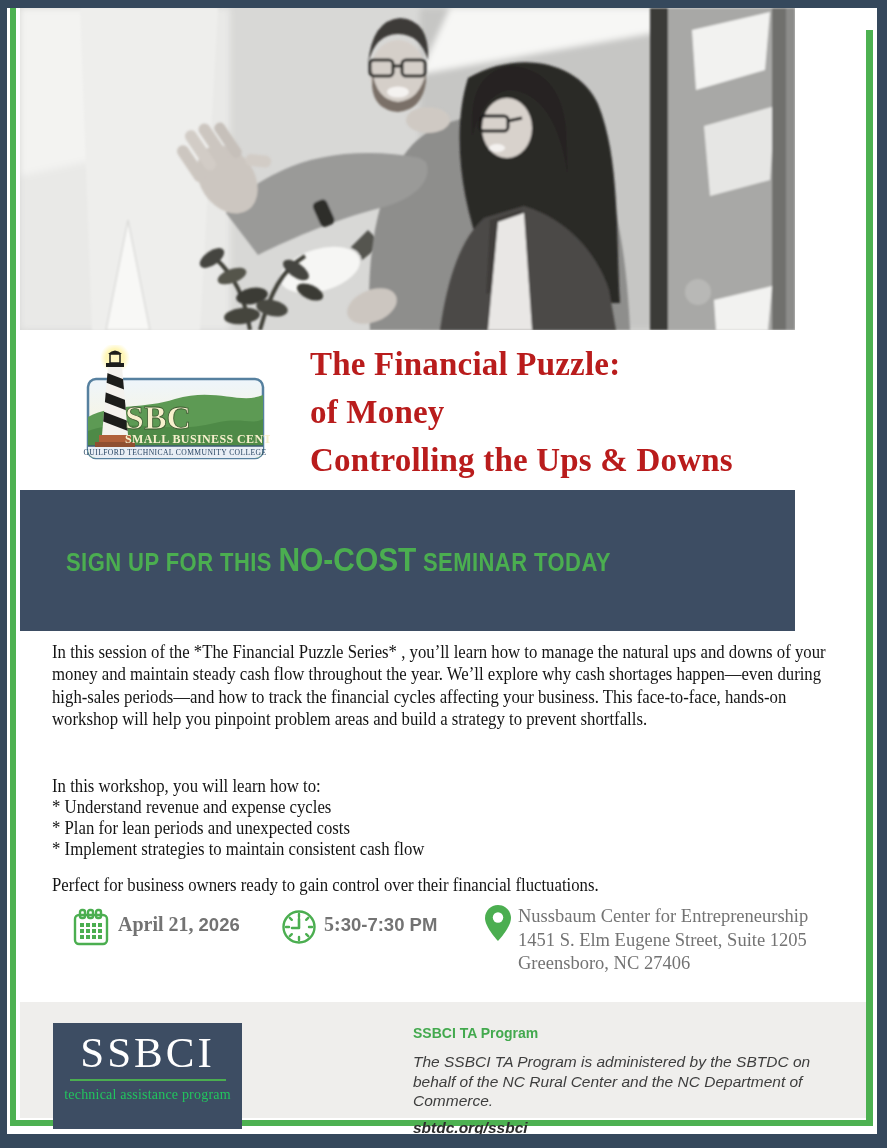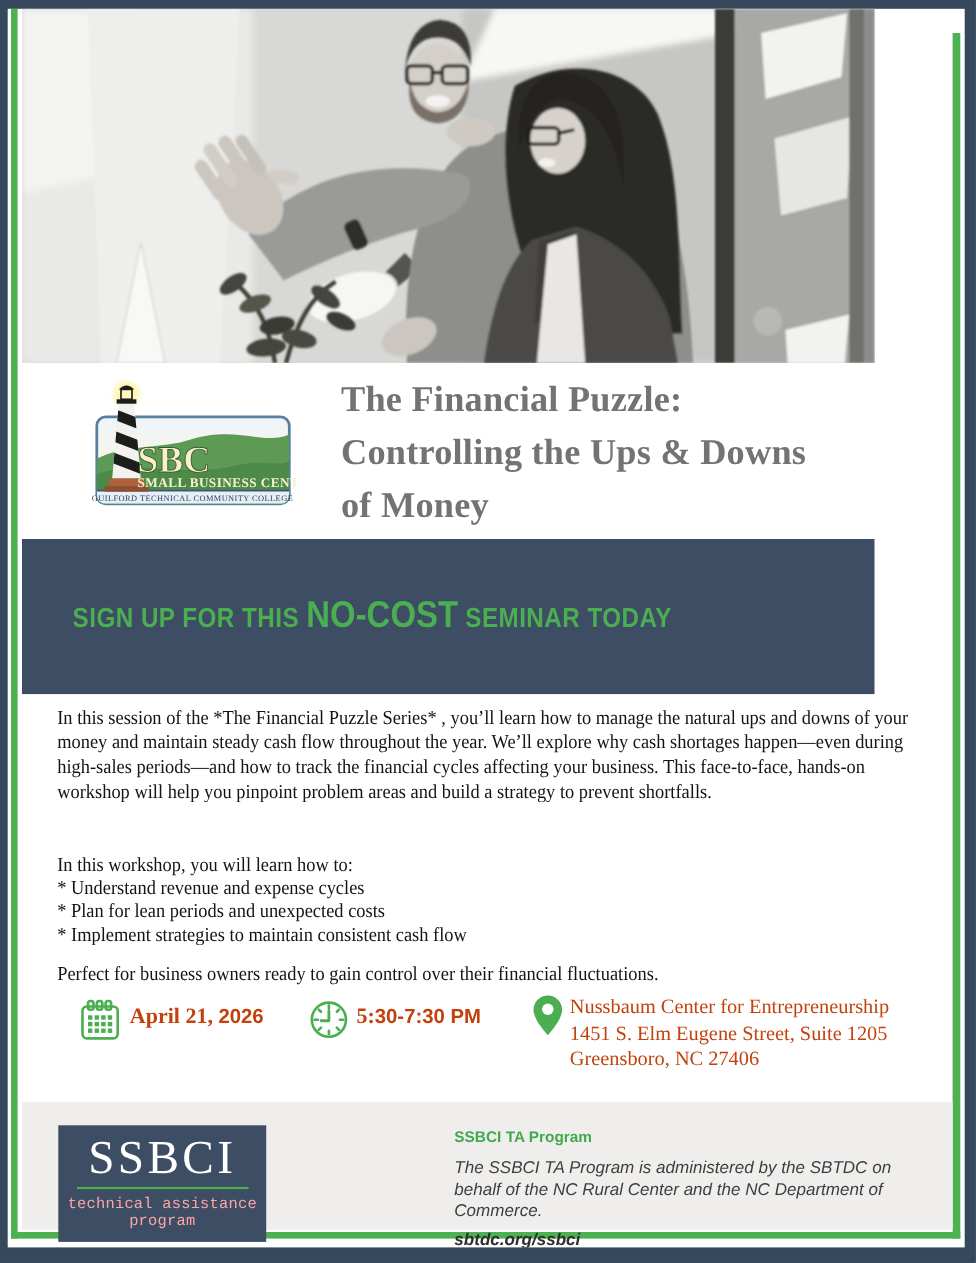--- a/index.html
+++ b/index.html
@@ -25,21 +25,21 @@
     border-right:6px solid #c0c0be; border-bottom:7px solid #c2c2c0;
   }
   .photo svg { display:block; }
 
   
   .sbc-logo { position:absolute; left:68px; top:337px; width:195px; height:118px; }
 
   
   .title {
     position:absolute; left:303px; top:332px; width:540px;
-    font-weight:bold; font-size:33px; line-height:48px; color:#737373;
+    font-weight:bold; font-size:33px; line-height:48px; color:#b91c1c;
     letter-spacing:0.2px;
   }
 
   
   .banner {
     position:absolute; left:13px; top:482px; width:775px; height:141px;
     background:#3d4d63;
     padding-left:48px;
   }
   .banner-text {
@@ -54,21 +54,21 @@
   .bodyblock {
     position:absolute; left:45px; width:842px;
     transform:scaleX(.93); transform-origin:0 0;
     font-size:18px; color:#141414;
   }
   .p1 { top:633px; line-height:22.4px; }
   .p2 { top:768px; line-height:21px; }
   .p3 { top:867px; line-height:21px; }
 
   
-  .event-item { position:absolute; color:#c2410c; }
+  .event-item { position:absolute; color:#737373; }
   .icon-green { stroke:#4bae50; fill:none; stroke-width:2.4; stroke-linecap:round; }
   .ev-cal  { left:64px;  top:899px; }
   .ev-date { left:111px; top:905px; font-size:20px; font-weight:bold; white-space:nowrap; }
   .ev-clk  { left:272px; top:899px; }
   .ev-time { left:317px; top:905px; font-size:20px; font-weight:bold; white-space:nowrap;text-align:right; }
   .ev-pin  { left:477px; top:896px; }
   .ev-loc  { left:511px; top:897px; font-size:18.5px; font-weight:normal; line-height:23.5px; width:340px; }
   .sans-part { font-family:"Liberation Sans", sans-serif; font-size:18.5px; }
 
   
@@ -79,22 +79,22 @@
   .ssbci-box {
     position:absolute; left:33px; top:21px; width:189px; height:106px;
     background:#3d4d63; text-align:center;
   }
   .ssbci-acronym {
     margin-top:7px; color:#ffffff; font-size:43px; line-height:46px;
     letter-spacing:3px; font-family:"Liberation Serif", serif;
   }
   .ssbci-rule { width:156px; height:2px; background:#4bae50; margin:3px auto 0; }
   .ssbci-tagline {
-    margin-top:6px; color:#fca5a5; font-size:14px; letter-spacing:0.2px;
-    font-family:Liberation Mono, monospace;
+    margin-top:6px; color:#22c55e; font-size:14px; letter-spacing:0.2px;
+    font-family:Liberation Serif, serif;
   }
   .footer-right { position:absolute; left:393px; top:23px; width:420px;
     font-family:"Liberation Sans", sans-serif; }
   .program-heading { color:#43a94e; font-weight:bold; font-size:14px; }
   .program-desc {
     margin-top:11px; width:400px; font-style:italic; font-size:15.5px;
     line-height:19.5px; color:#3e3e3e;
   }
   .program-site { margin-top:8px; font-style:italic; font-weight:bold; font-size:15.5px; color:#2e2e2e; }
 </style>
@@ -235,22 +235,22 @@
         <rect x="24" y="90" width="32" height="7" fill="#b0603a"></rect>
         <rect x="20" y="97" width="40" height="5" fill="#8f4f31"></rect>
       </g>
       <text x="50" y="84" font-family="Liberation Serif, serif" font-weight="bold" font-size="34" fill="#f7f0cd" stroke="#39582f" stroke-width="0.8">SBC</text>
       <text x="50" y="98" font-family="Liberation Serif, serif" font-weight="bold" font-size="12" fill="#f7f0cd" letter-spacing="0.4">SMALL BUSINESS CENTER</text>
       <text x="100" y="110" text-anchor="middle" font-family="Liberation Serif, serif" font-size="7.6" fill="#1f3d5c" letter-spacing="0.4">GUILFORD TECHNICAL COMMUNITY COLLEGE</text>
     </svg>
 
     <div class="title">
       <div>The Financial Puzzle:</div>
+      <div>of Money</div>
       <div>Controlling the Ups &amp; Downs</div>
-      <div>of Money</div>
     </div>
 
     <div class="banner">
       <div class="banner-text">
         <span>SIGN UP FOR THIS </span><span class="big">NO-COST</span><span> SEMINAR TODAY</span>
       </div>
     </div>
 
     <div class="bodyblock p1">In this session of the *The Financial Puzzle Series* , you’ll learn how to manage the natural ups and downs of your money and maintain steady cash flow throughout the year. We’ll explore why cash shortages happen—even during high-sales periods—and how to track the financial cycles affecting your business. This face-to-face, hands-on workshop will help you pinpoint problem areas and build a strategy to prevent shortfalls.</div>
 

